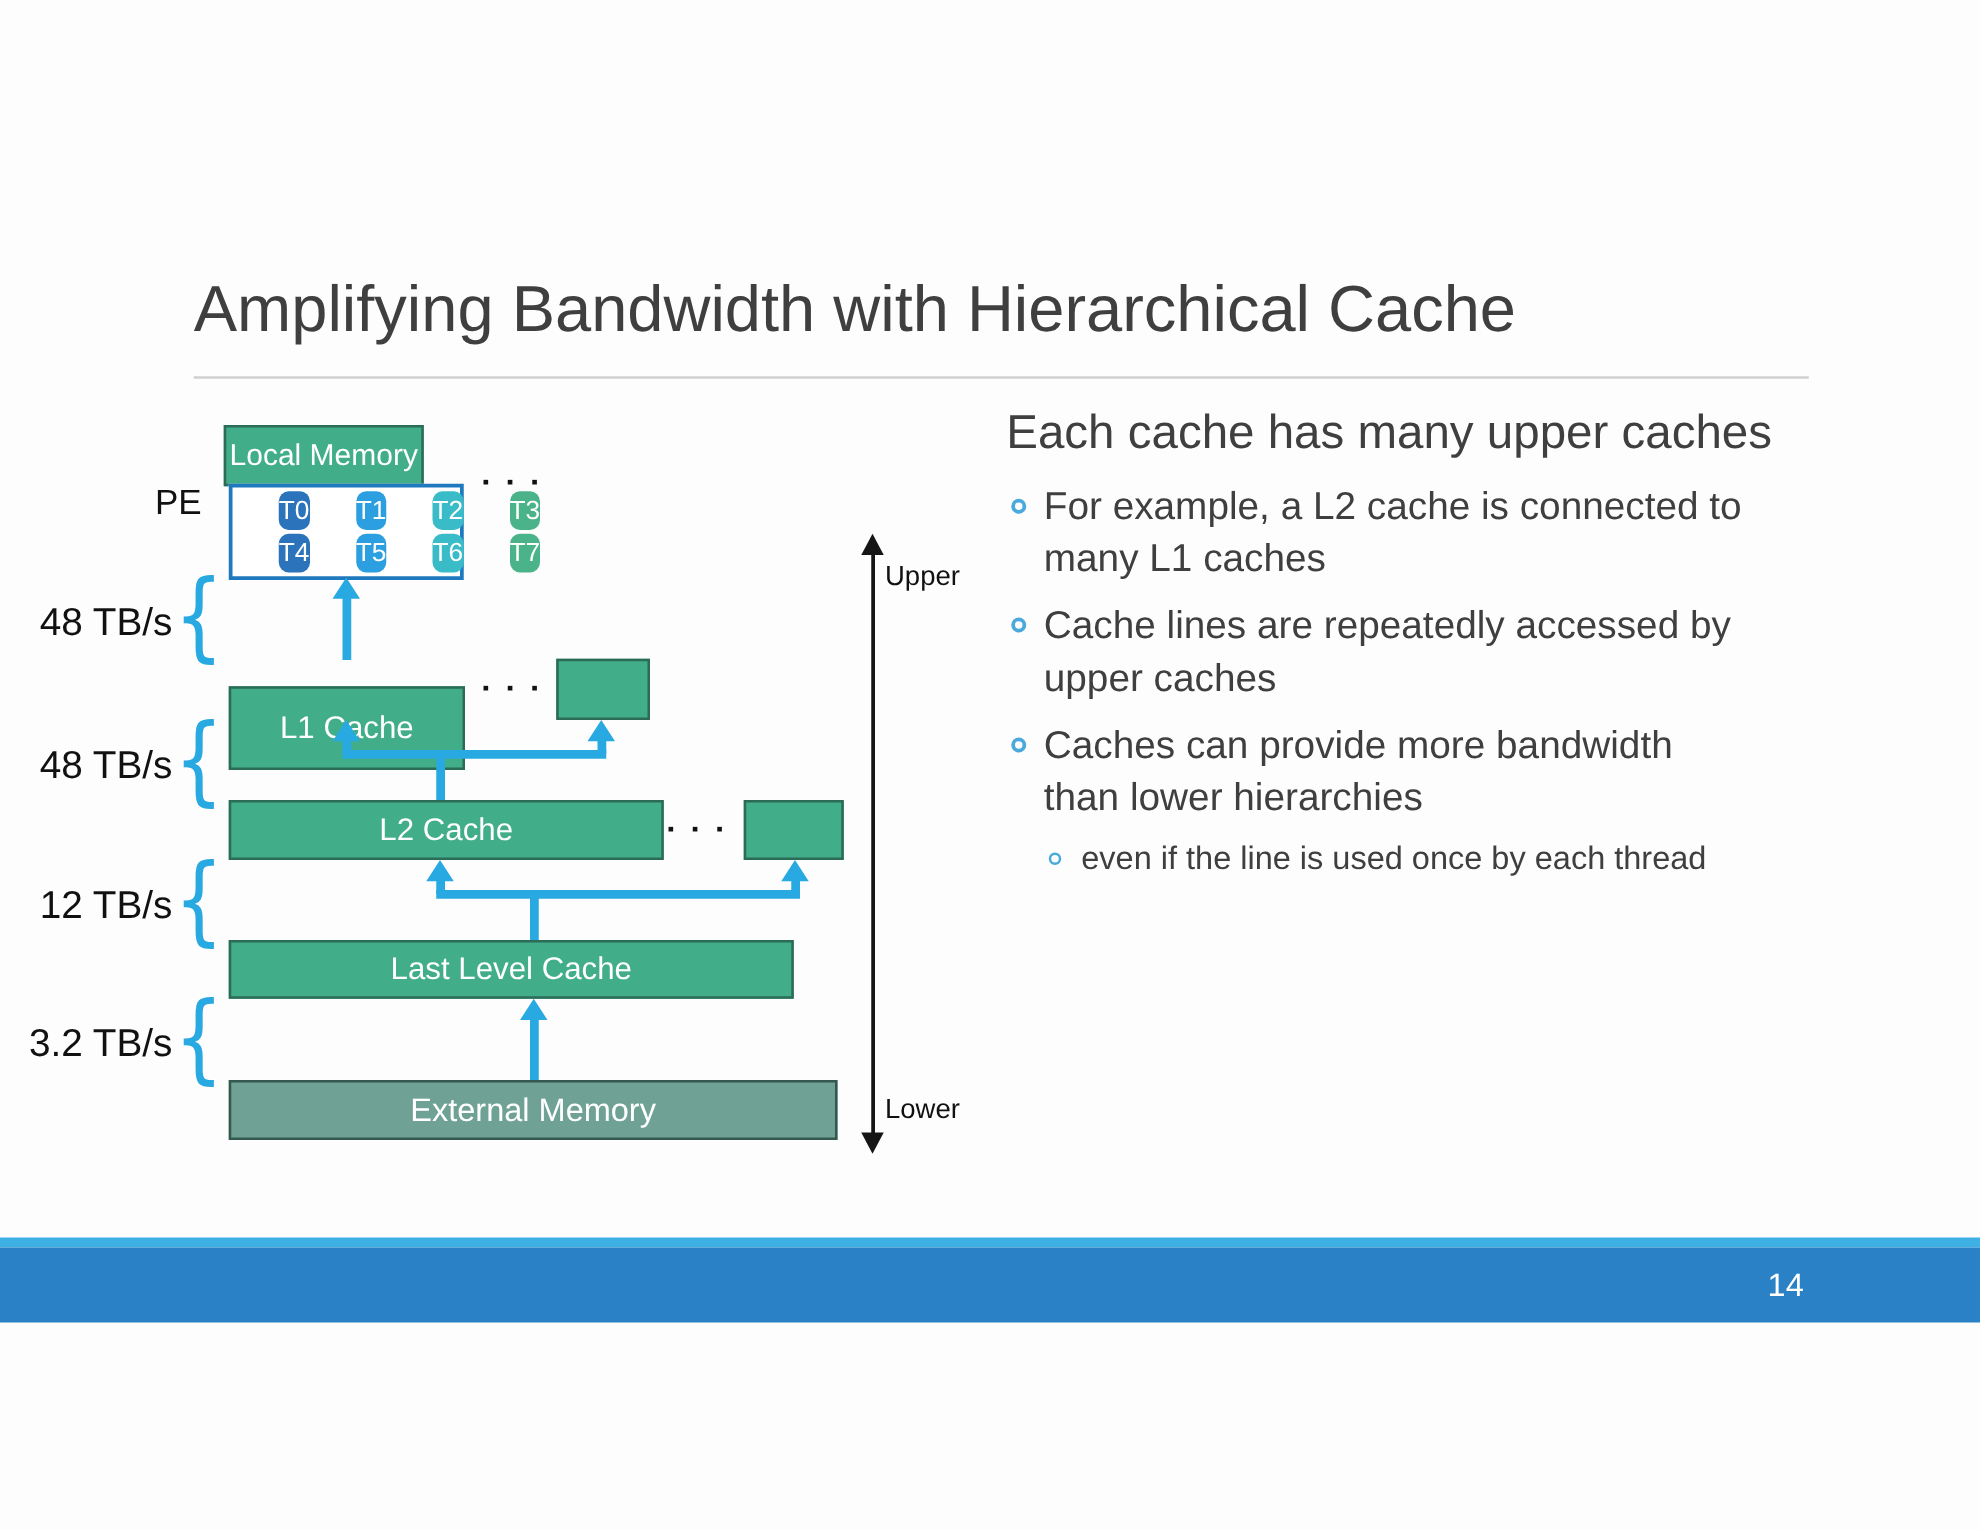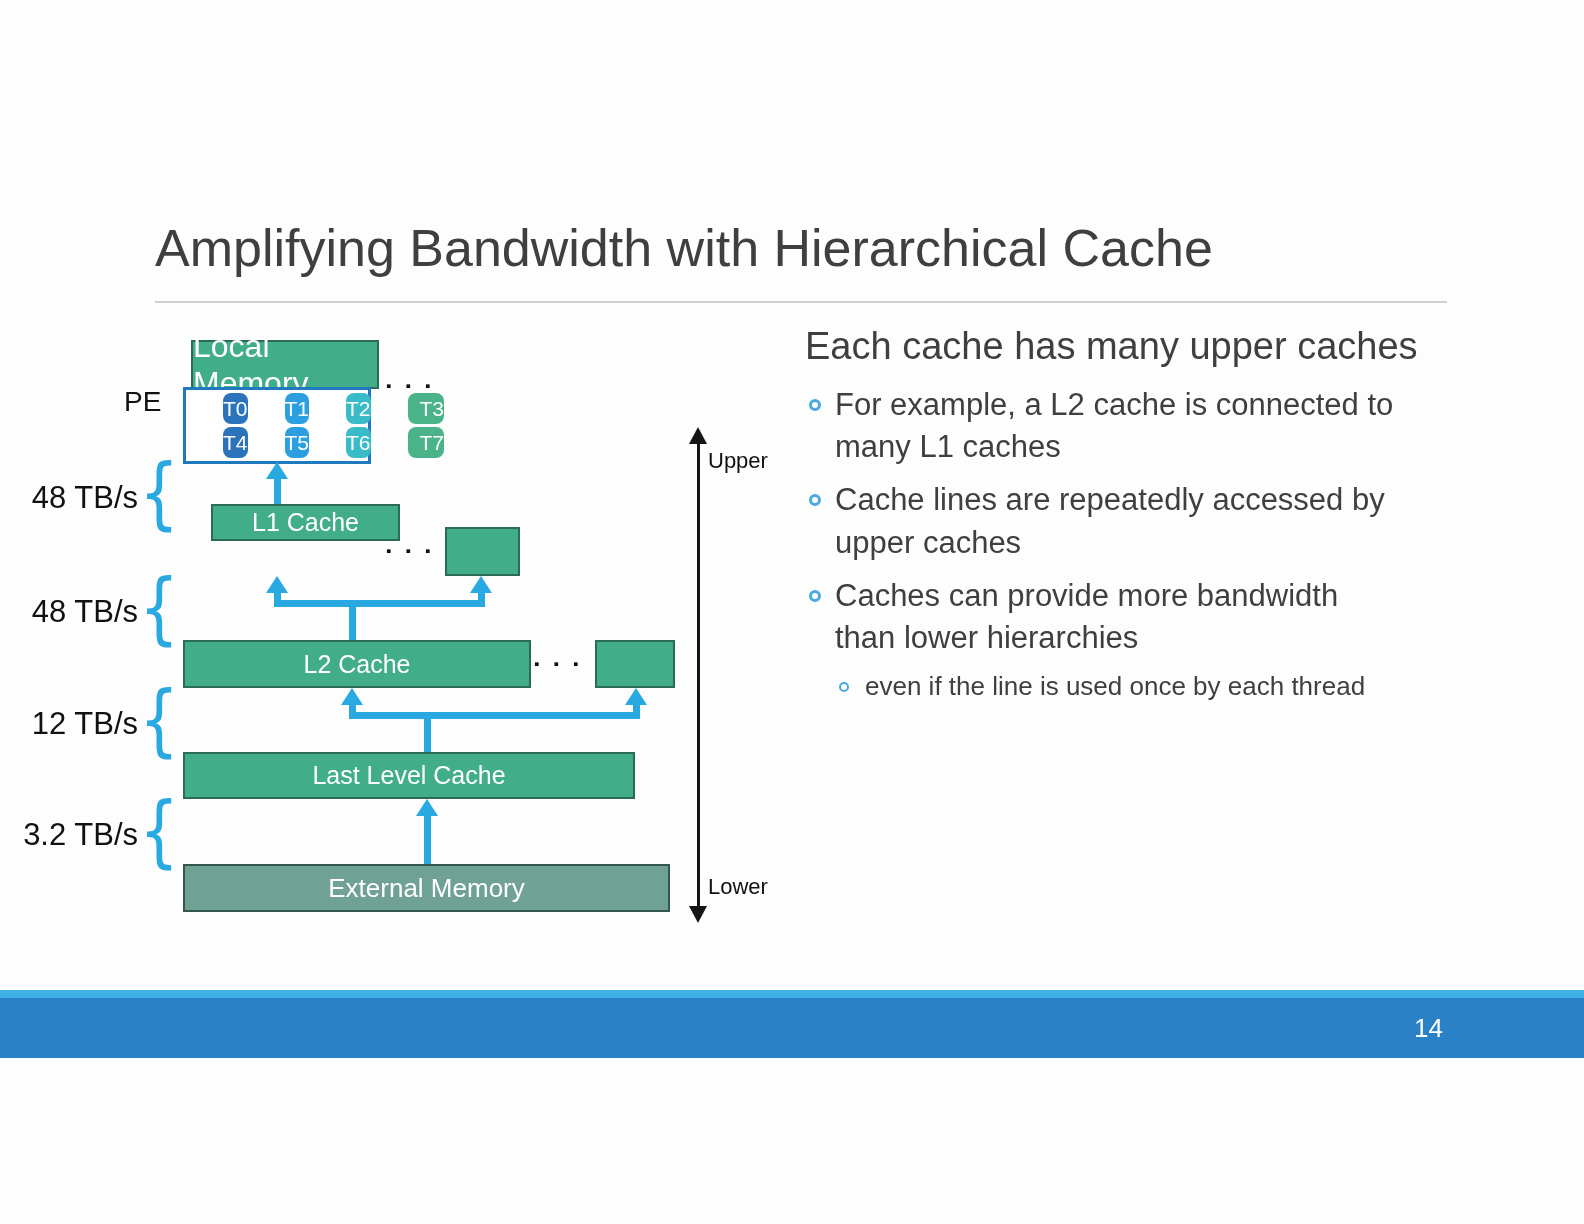--- a/index.html
+++ b/index.html
@@ -20,21 +20,21 @@
 
   .grid-wrap { position:absolute; left:183px; top:387px; width:188px; height:77px;
                border:3px solid var(--grid_border); background:#fff; display:grid;
                grid-template-columns:repeat(4,1fr); grid-template-rows:repeat(2,1fr);
                gap:3px; padding:3px; }
   .tcell { border-radius:8px; color:#fff; display:flex; align-items:center; justify-content:center;
            font-size:21px;margin-left:34px; }
   .t-darkblue { background:var(--t_dark_blue); }
   .t-blue     { background:var(--t_blue); }
   .t-teal     { background:var(--t_teal); }
-  .t-green    { background:var(--t_green);padding-left:12px; }
+  .t-green    { background:var(--t_green); }
 
   .dots { position:absolute; font-size:15px; font-weight:bold; letter-spacing:5px; color:#111;
           line-height:1; white-space:nowrap; }
 
   
   .bw { position:absolute; left:14px; width:124px; text-align:right; font-size:31px; color:#111; }
   .brace { position:absolute; left:142px; width:34px; height:70px; display:flex; align-items:center;
            justify-content:center; color:var(--arrow_blue); font-size:78px; font-family:"DejaVu Sans",sans-serif;
            transform:scaleX(0.8); transform-origin:center; line-height:70px; }
 
@@ -74,42 +74,42 @@
 </head>
 <body>
 
 <div class="slide">
 
   <div class="title">Amplifying Bandwidth with Hierarchical Cache</div>
   <div class="title-rule"></div>
 
   <div class="pe-label">PE</div>
 
-  <div class="gbox" style="left:191px; top:340px; width:188px; height:49px; font-size:32px;">Local Memory</div>
+  <div class="gbox" style="left:179px; top:340px; width:160px; height:49px; font-size:24px;">Local Memory</div>
 
   <div class="grid-wrap">
     <div class="tcell t-darkblue">T0</div>
     <div class="tcell t-blue">T1</div>
     <div class="tcell t-teal">T2</div>
     <div class="tcell t-green">T3</div>
     <div class="tcell t-darkblue">T4</div>
     <div class="tcell t-blue">T5</div>
     <div class="tcell t-teal">T6</div>
     <div class="tcell t-green">T7</div>
   </div>
 
   <div class="dots" style="left:386px; top:378px;">▪ ▪ ▪</div>
 
   <div class="ah-up" style="left:266px; top:462px;"></div>
   <div class="vstem" style="left:274px; top:477px; height:51px;"></div>
 
   <div class="brace" style="top:458px;">{</div>
   <div class="bw" style="top:480px;">48 TB/s</div>
 
-  <div class="gbox" style="left:183px; top:504px; width:189px; height:37px;margin-left:28px;">L1 Cache</div>
+  <div class="gbox" style="left:183px; top:549px; width:189px; height:67px;">L1 Cache</div>
   <div class="dots" style="left:386px; top:543px;">▪ ▪ ▪</div>
   <div class="gbox" style="left:445px; top:527px; width:75px; height:49px;"></div>
 
   <div class="brace" style="top:573px;">{</div>
   <div class="bw" style="top:594px;">48 TB/s</div>
 
   <div class="ah-up" style="left:266px; top:576px;"></div>
   <div class="vstem" style="left:274px; top:591px; height:12px;"></div>
   <div class="ah-up" style="left:470px; top:576px;"></div>
   <div class="vstem" style="left:478px; top:591px; height:12px;"></div>

